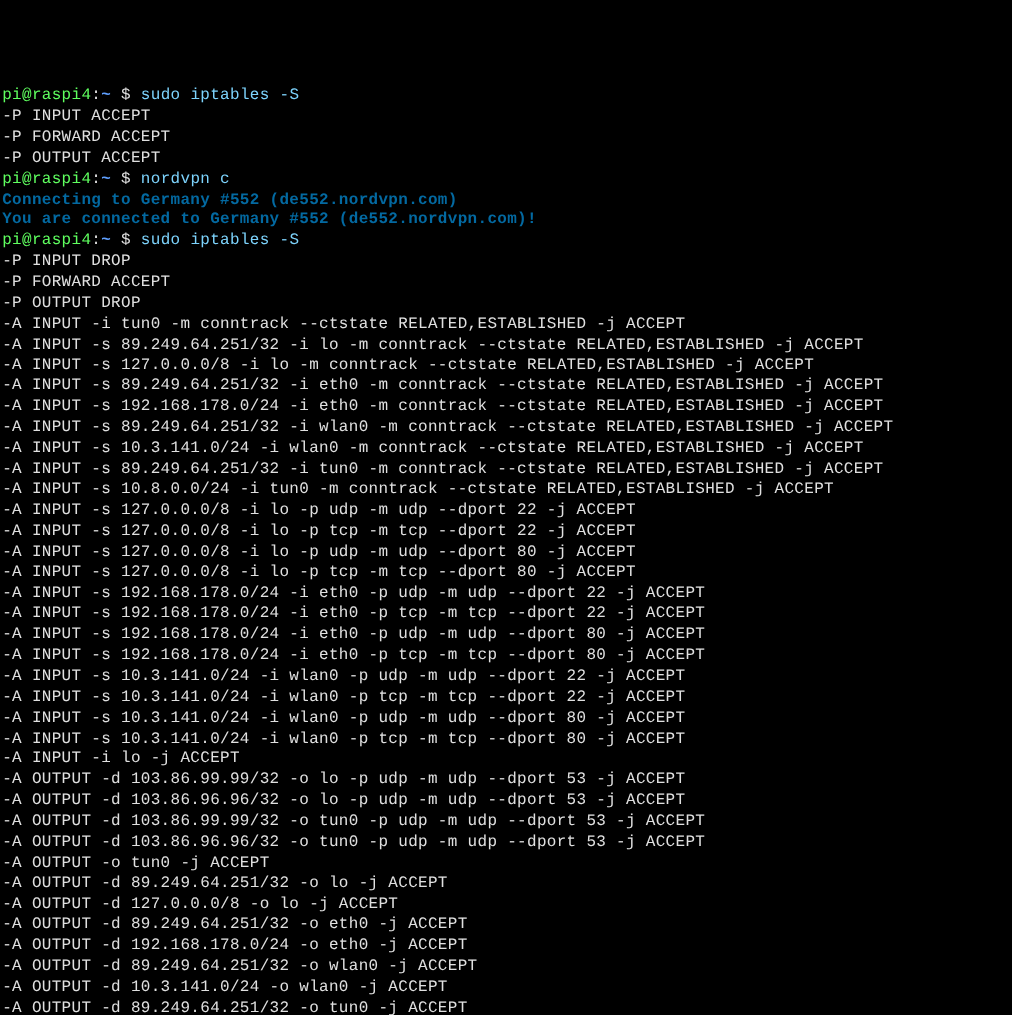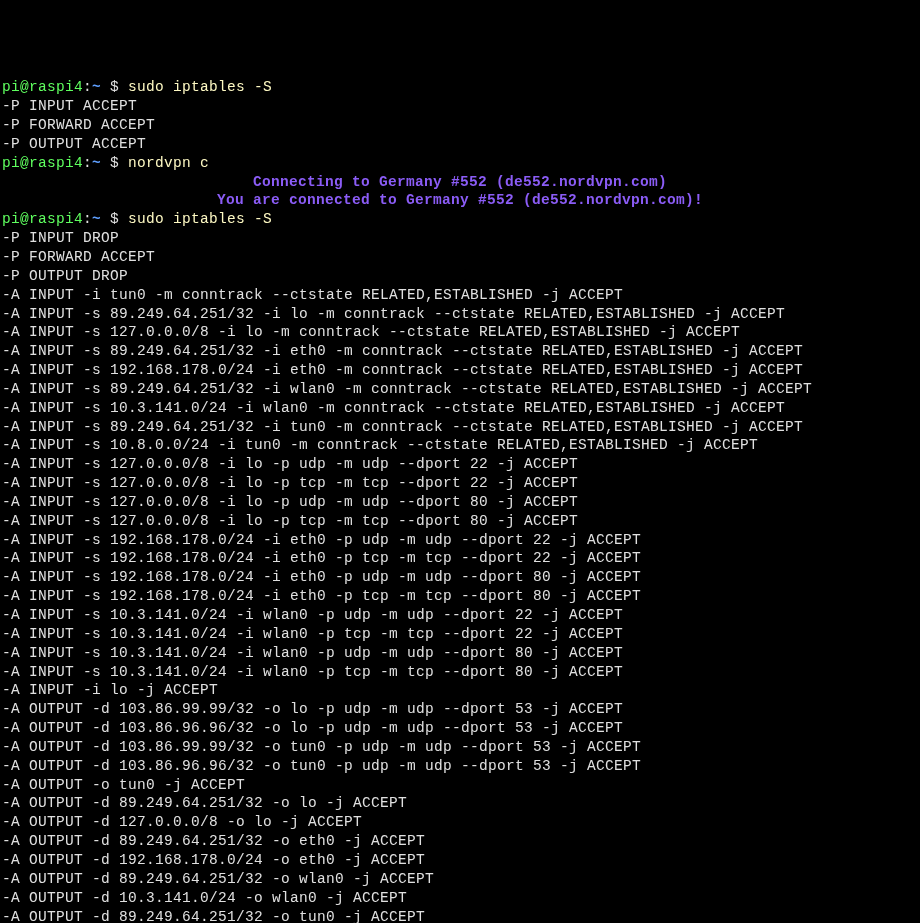--- a/index.html
+++ b/index.html
@@ -13,23 +13,23 @@
       font-family: 'Courier New', 'DejaVu Sans Mono', monospace;
       font-size: 14.5px;
       line-height: 1.3;
       padding: 3px 2px;
       white-space: pre;
       letter-spacing: 0.3px;
     }
     .prompt-user { color: #5fff5f; font-weight: normal; }
     .prompt-path { color: #5f9fff; font-weight: bold; }
     .prompt-dollar { color: #e0e0e0; }
-    .command { color: #fef9c3; }
+    .command { color: #7dd3fc; }
     .output { color: #e0e0e0; }
-    .vpn-msg { color: #8b5cf6; font-weight: bold; text-align: center; }
+    .vpn-msg { color: #0369a1; font-weight: bold; }
     .line { display: block; }
   </style>
 </head>
 <body>
 
 
 
 <div id="terminal"><span class="line"><span class="prompt-user">pi@raspi4</span><span class="output">:</span><span class="prompt-path">~ </span><span class="prompt-dollar">$ </span><span class="command">sudo iptables -S</span></span><span class="line output">-P INPUT ACCEPT</span><span class="line output">-P FORWARD ACCEPT</span><span class="line output">-P OUTPUT ACCEPT</span><span class="line"><span class="prompt-user">pi@raspi4</span><span class="output">:</span><span class="prompt-path">~ </span><span class="prompt-dollar">$ </span><span class="command">nordvpn c</span></span><span class="line vpn-msg">Connecting to Germany #552 (de552.nordvpn.com)</span><span class="line vpn-msg">You are connected to Germany #552 (de552.nordvpn.com)!</span><span class="line"><span class="prompt-user">pi@raspi4</span><span class="output">:</span><span class="prompt-path">~ </span><span class="prompt-dollar">$ </span><span class="command">sudo iptables -S</span></span><span class="line output">-P INPUT DROP</span><span class="line output">-P FORWARD ACCEPT</span><span class="line output">-P OUTPUT DROP</span><span class="line output">-A INPUT -i tun0 -m conntrack --ctstate RELATED,ESTABLISHED -j ACCEPT</span><span class="line output">-A INPUT -s 89.249.64.251/32 -i lo -m conntrack --ctstate RELATED,ESTABLISHED -j ACCEPT</span><span class="line output">-A INPUT -s 127.0.0.0/8 -i lo -m conntrack --ctstate RELATED,ESTABLISHED -j ACCEPT</span><span class="line output">-A INPUT -s 89.249.64.251/32 -i eth0 -m conntrack --ctstate RELATED,ESTABLISHED -j ACCEPT</span><span class="line output">-A INPUT -s 192.168.178.0/24 -i eth0 -m conntrack --ctstate RELATED,ESTABLISHED -j ACCEPT</span><span class="line output">-A INPUT -s 89.249.64.251/32 -i wlan0 -m conntrack --ctstate RELATED,ESTABLISHED -j ACCEPT</span><span class="line output">-A INPUT -s 10.3.141.0/24 -i wlan0 -m conntrack --ctstate RELATED,ESTABLISHED -j ACCEPT</span><span class="line output">-A INPUT -s 89.249.64.251/32 -i tun0 -m conntrack --ctstate RELATED,ESTABLISHED -j ACCEPT</span><span class="line output">-A INPUT -s 10.8.0.0/24 -i tun0 -m conntrack --ctstate RELATED,ESTABLISHED -j ACCEPT</span><span class="line output">-A INPUT -s 127.0.0.0/8 -i lo -p udp -m udp --dport 22 -j ACCEPT</span><span class="line output">-A INPUT -s 127.0.0.0/8 -i lo -p tcp -m tcp --dport 22 -j ACCEPT</span><span class="line output">-A INPUT -s 127.0.0.0/8 -i lo -p udp -m udp --dport 80 -j ACCEPT</span><span class="line output">-A INPUT -s 127.0.0.0/8 -i lo -p tcp -m tcp --dport 80 -j ACCEPT</span><span class="line output">-A INPUT -s 192.168.178.0/24 -i eth0 -p udp -m udp --dport 22 -j ACCEPT</span><span class="line output">-A INPUT -s 192.168.178.0/24 -i eth0 -p tcp -m tcp --dport 22 -j ACCEPT</span><span class="line output">-A INPUT -s 192.168.178.0/24 -i eth0 -p udp -m udp --dport 80 -j ACCEPT</span><span class="line output">-A INPUT -s 192.168.178.0/24 -i eth0 -p tcp -m tcp --dport 80 -j ACCEPT</span><span class="line output">-A INPUT -s 10.3.141.0/24 -i wlan0 -p udp -m udp --dport 22 -j ACCEPT</span><span class="line output">-A INPUT -s 10.3.141.0/24 -i wlan0 -p tcp -m tcp --dport 22 -j ACCEPT</span><span class="line output">-A INPUT -s 10.3.141.0/24 -i wlan0 -p udp -m udp --dport 80 -j ACCEPT</span><span class="line output">-A INPUT -s 10.3.141.0/24 -i wlan0 -p tcp -m tcp --dport 80 -j ACCEPT</span><span class="line output">-A INPUT -i lo -j ACCEPT</span><span class="line output">-A OUTPUT -d 103.86.99.99/32 -o lo -p udp -m udp --dport 53 -j ACCEPT</span><span class="line output">-A OUTPUT -d 103.86.96.96/32 -o lo -p udp -m udp --dport 53 -j ACCEPT</span><span class="line output">-A OUTPUT -d 103.86.99.99/32 -o tun0 -p udp -m udp --dport 53 -j ACCEPT</span><span class="line output">-A OUTPUT -d 103.86.96.96/32 -o tun0 -p udp -m udp --dport 53 -j ACCEPT</span><span class="line output">-A OUTPUT -o tun0 -j ACCEPT</span><span class="line output">-A OUTPUT -d 89.249.64.251/32 -o lo -j ACCEPT</span><span class="line output">-A OUTPUT -d 127.0.0.0/8 -o lo -j ACCEPT</span><span class="line output">-A OUTPUT -d 89.249.64.251/32 -o eth0 -j ACCEPT</span><span class="line output">-A OUTPUT -d 192.168.178.0/24 -o eth0 -j ACCEPT</span><span class="line output">-A OUTPUT -d 89.249.64.251/32 -o wlan0 -j ACCEPT</span><span class="line output">-A OUTPUT -d 10.3.141.0/24 -o wlan0 -j ACCEPT</span><span class="line output">-A OUTPUT -d 89.249.64.251/32 -o tun0 -j ACCEPT</span></div>
 
 

